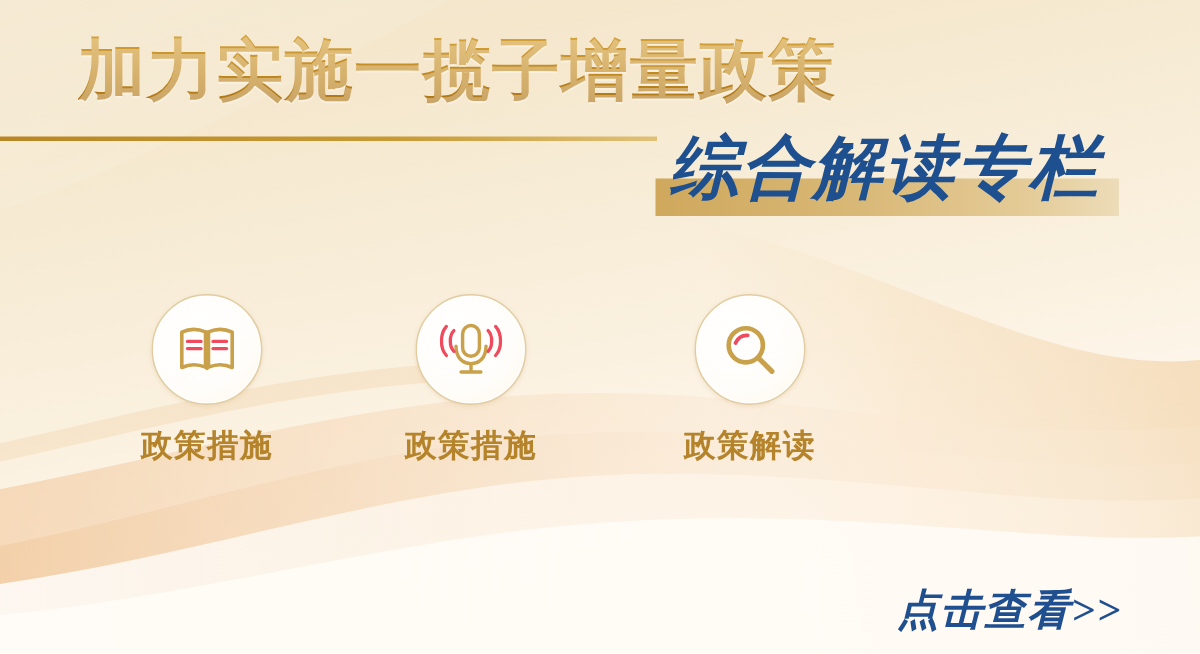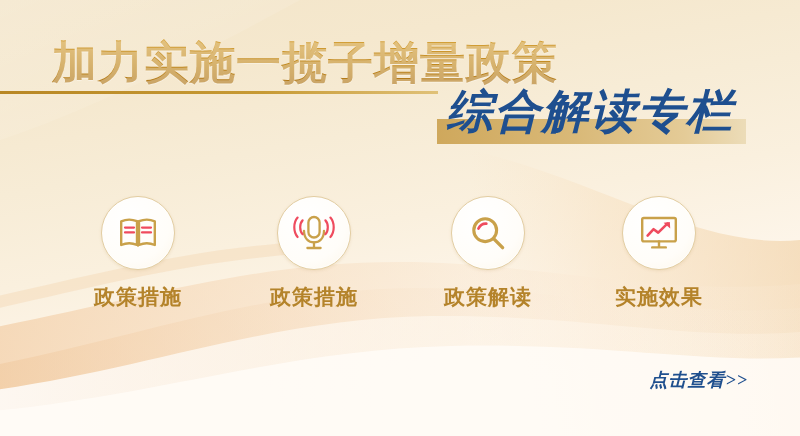--- a/index.html
+++ b/index.html
@@ -31,21 +31,21 @@
     position: absolute;
     inset: 0;
     pointer-events: none;
   }
   .waves svg { display: block; width: 800px; height: 436px; }
 
   
   .title-main {
     position: absolute;
     left: 52px;
-    top: 36px;
+    top: 20px;
     font-family: "Liberation Serif", "DejaVu Serif", serif;
     font-weight: bold;
     font-size: 45px;
     line-height: 54px;
     letter-spacing: 1px;
     color: #c08e27;
     background: linear-gradient(180deg, #d8a63f 0%, #c0881f 55%, #a96f12 100%);
     -webkit-background-clip: text;
     background-clip: text;
     -webkit-text-fill-color: transparent;
@@ -98,21 +98,21 @@
     padding-left: 24px;
   }
   .icon-item {
     position: absolute;
     top: 0;
     width: 140px;
     text-align: center;
   }
   .icon-item.i0 { left: 68px; }
   .icon-item.i1 { left: 244px; }
-  .icon-item.i2 { left: 418px; }
+  .icon-item.i2 { left: 430px; }
   .icon-item.i3 { left: 589px; }
 
   .circle {
     width: 72px;
     height: 72px;
     margin: 0 auto;
     border-radius: 50%;
     background: radial-gradient(circle at 38% 32%, #ffffff 0%, #fffdf9 62%, #fdf6e9 100%);
     border: 1px solid #e2cda2;
     box-shadow: 0 0 0 1px rgba(255,255,255,0.6) inset,
@@ -130,25 +130,25 @@
     font-weight: bold;
     letter-spacing: 1px;
     color: #b4832a;
     white-space: nowrap;
   }
 
   
   .click-more {
     position: absolute;
     right: 52px;
-    top: 368px;
+    top: 388px;
     font-family: "Liberation Serif", "DejaVu Serif", serif;
     font-weight: bold;
     font-style: italic;
-    font-size: 18px;
+    font-size: 28px;
     letter-spacing: 1px;
     color: #1f4f8e;
     white-space: nowrap;
     cursor: pointer;
   }
 </style>
 </head>
 <body>
 
 <div id="banner">
@@ -257,34 +257,17 @@
             <circle cx="16.2" cy="16.2" r="11.4" fill="none" stroke="#c9a14a" stroke-width="3.1"></circle>
             <line x1="24.6" y1="24.6" x2="33.6" y2="33.6" stroke="#c9a14a" stroke-width="3.4" stroke-linecap="round"></line>
 
             <path d="M9.4 14.6 C11.0 11.2 14.2 9.4 17.4 9.6" fill="none" stroke="#ef4b5e" stroke-width="2.6" stroke-linecap="round"></path>
           </svg>
         </span>
       </div>
       <div class="icon-label">政策解读</div>
     </div>
 
-    <div class="icon-item i3">
-      <div class="circle">
-        <span>
-          <svg width="40" height="36" viewBox="0 0 40 36" xmlns="http://www.w3.org/2000/svg">
-
-            <rect x="3.2" y="3.0" width="33.6" height="23.4" rx="1.6" fill="none" stroke="#c9a14a" stroke-width="2.4"></rect>
-
-            <line x1="20" y1="26.4" x2="20" y2="31.4" stroke="#c9a14a" stroke-width="2.4" stroke-linecap="round"></line>
-            <line x1="13.2" y1="32.4" x2="26.8" y2="32.4" stroke="#c9a14a" stroke-width="2.4" stroke-linecap="round"></line>
-
-            <polyline points="8.6,20.6 14.6,14.2 19.2,17.6 28.4,8.6" fill="none" stroke="#ef4b5e" stroke-width="2.6" stroke-linejoin="round" stroke-linecap="round"></polyline>
-            <polygon points="30.8,7.0 31.2,13.6 24.6,7.8" fill="#ef4b5e"></polygon>
-          </svg>
-        </span>
-      </div>
-      <div class="icon-label">实施效果</div>
-    </div>
   </div>
 
   <div class="click-more">点击查看&gt;&gt;</div>
 
 </div>
 
 </body></html>

